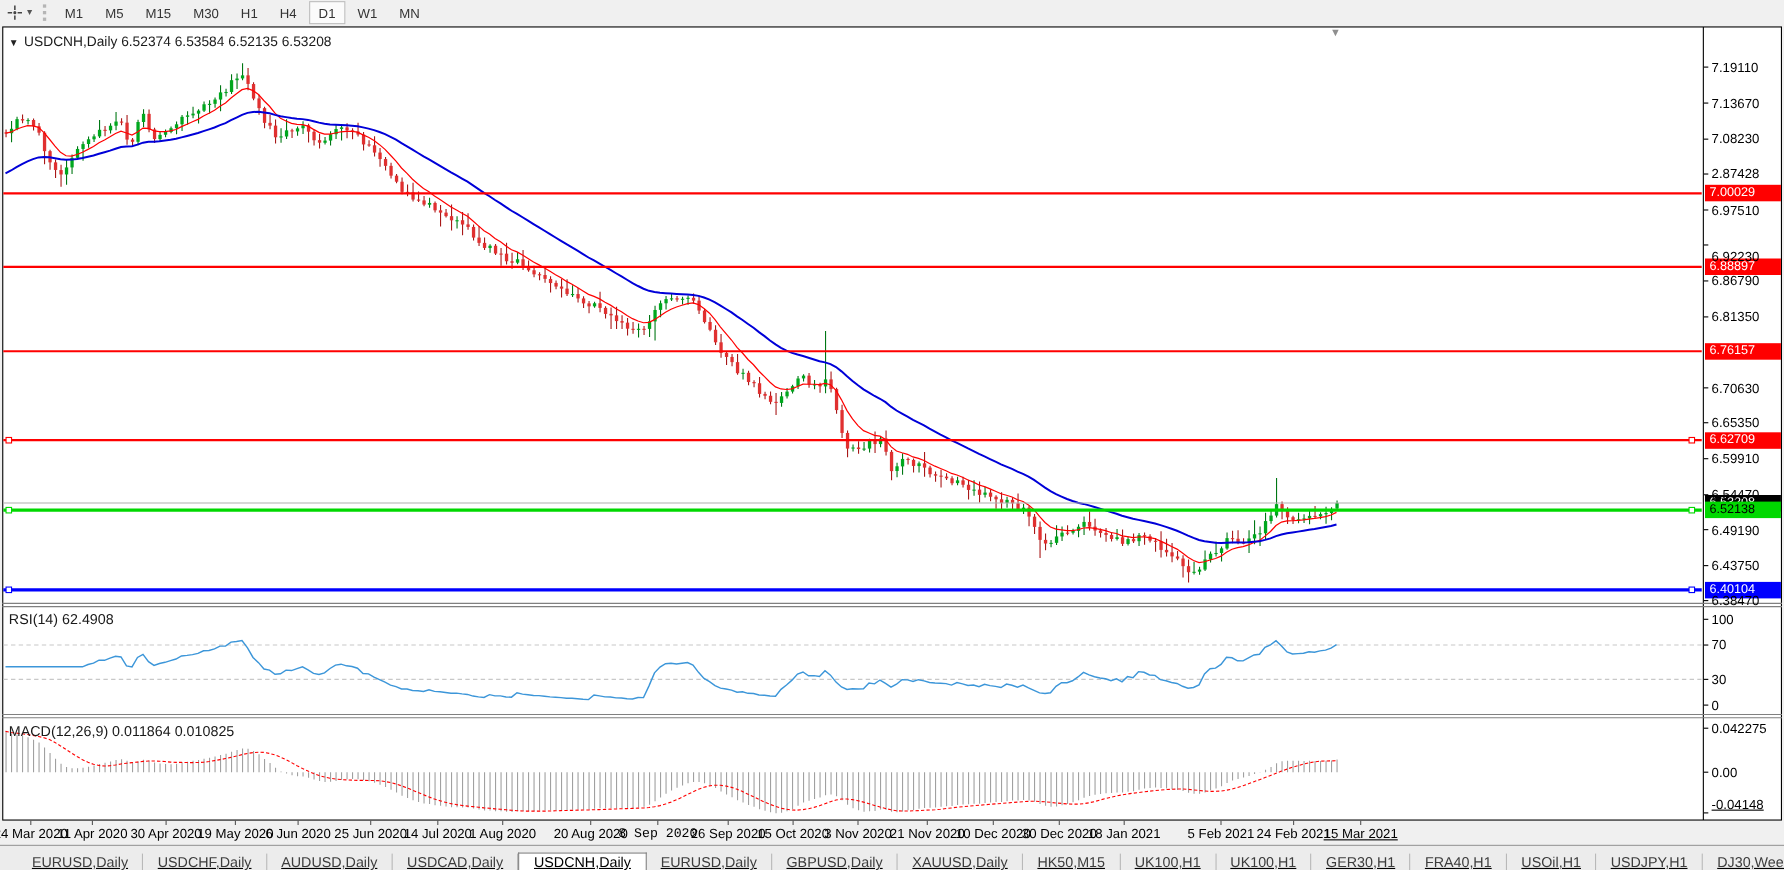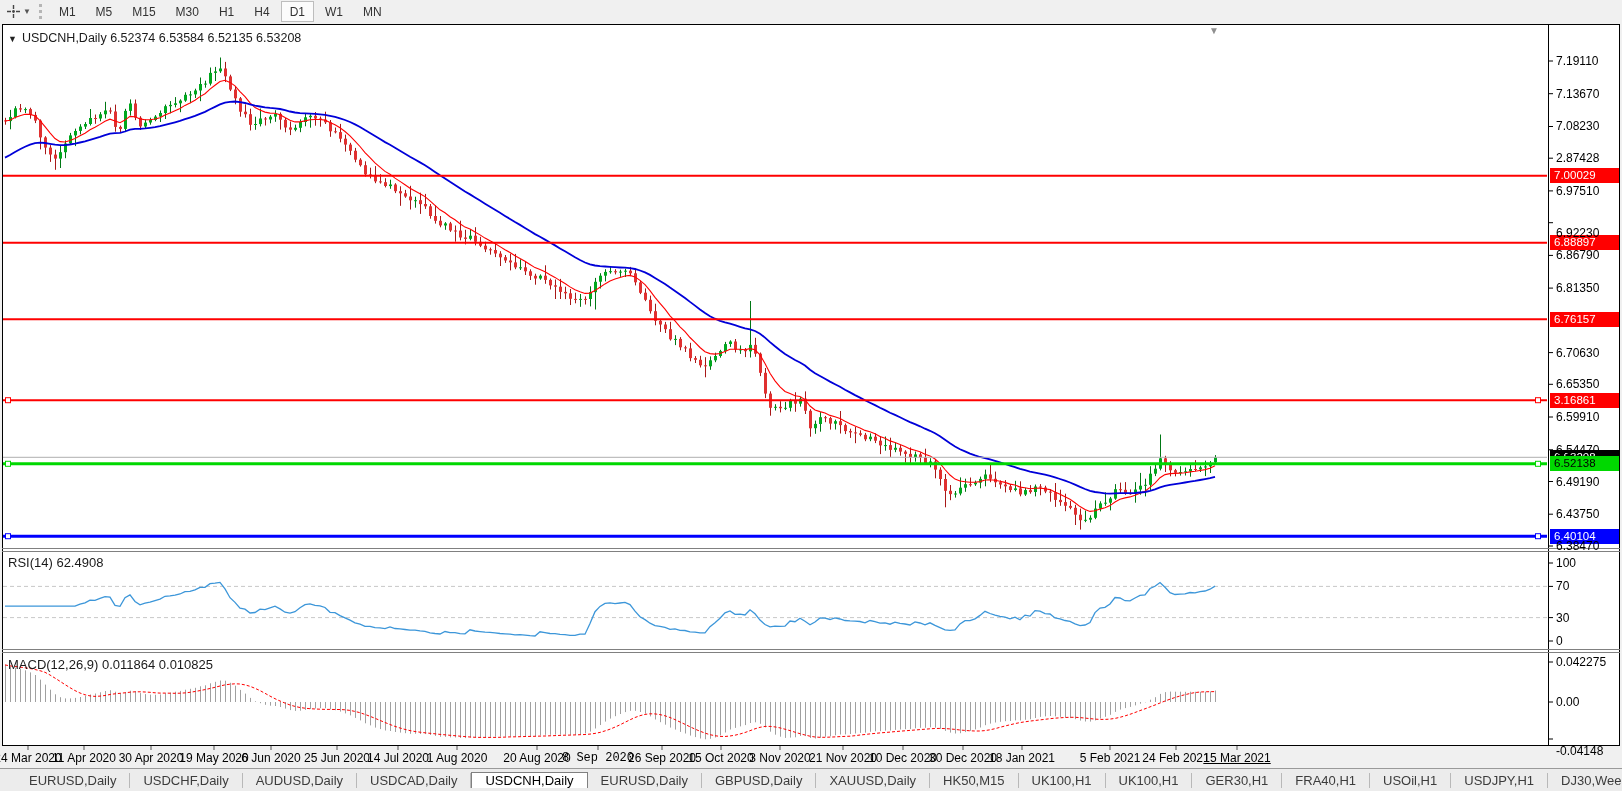--- a/index.html
+++ b/index.html
@@ -21,21 +21,21 @@
   .chart-title{position:absolute;left:8px;top:31px;font-size:12.5px;color:#1a1a1a;white-space:pre;}
   .tri{font-size:9px;color:#222;margin-right:5px;}
   .ind-label{position:absolute;font-size:13px;color:#1a1a1a;white-space:pre;}
   .ytick{position:absolute;left:1556px;height:14px;line-height:14px;font-size:12px;color:#000;}
   .badge{position:absolute;left:1550px;width:69px;height:15px;line-height:15px;
          font-size:11.5px;padding-left:4px;box-sizing:border-box;}
   .date-label{position:absolute;top:751px;transform:translateX(-50%);font-size:12px;color:#000;white-space:nowrap;}
   .shift-marker{position:absolute;left:1209px;top:25px;font-size:10px;color:#8f8f8f;}
   
   #tabbar{position:absolute;left:0;top:768px;width:1622px;height:23px;background:#ececec;
-          border-top:1px solid #9a9a9a;display:flex;align-items:center;box-sizing:border-box;padding-left:16px;}
+          border-top:1px solid #9a9a9a;display:flex;align-items:flex-end;box-sizing:border-box;padding-left:16px;text-decoration:underline;}
   .tab{font-size:13px;color:#3c3c3c;padding:0 13px;display:flex;align-items:center;
        border-right:1px solid #b8b8b8;cursor:default;white-space:nowrap;}
   .tab.active{background:#ffffff;color:#000;border:1px solid #808080;border-bottom:none;margin-top:-1px;}
 </style>
 </head>
 <body>
 
 <div id="root">
 
   <div id="toolbar">
@@ -879,21 +879,21 @@
 
   <div id="labels">
     <div class="chart-title"><span class="tri">▼</span><span>USDCNH,Daily</span><span> </span><span>6.52374 6.53584 6.52135 6.53208</span></div>
     <div class="ind-label" style="left:8px;top:555px;">RSI(14) 62.4908</div>
     <div class="ind-label" style="left:8px;top:657px;">MACD(12,26,9) 0.011864 0.010825</div>
     <div class="shift-marker">▼</div>
     <div id="dyn-labels">
         <div class="badge" style="top: 168.273px; background: rgb(255, 0, 0); color: rgb(255, 255, 255);">7.00029</div>
         <div class="badge" style="top: 235.219px; background: rgb(255, 0, 0); color: rgb(255, 255, 255);">6.88897</div>
         <div class="badge" style="top: 311.835px; background: rgb(255, 0, 0); color: rgb(255, 255, 255);">6.76157</div>
-        <div class="badge" style="top: 392.709px; background: rgb(255, 0, 0); color: rgb(255, 255, 255);">3.16861</div>
+        <div class="badge" style="top: 392.709px; background: rgb(255, 0, 0); color: rgb(255, 255, 255);">6.62709</div>
         <div class="badge" style="top: 449.846px; background: rgb(0, 0, 0); color: rgb(255, 255, 255);">6.53208</div>
         <div class="badge" style="top: 456.281px; background: rgb(0, 216, 0); color: rgb(0, 0, 0);">6.52138</div>
         <div class="badge" style="top: 528.651px; background: rgb(0, 0, 255); color: rgb(255, 255, 255);">6.40104</div>
         <div class="ytick" style="top: 54.0228px;">7.19110</div>
         <div class="ytick" style="top: 86.738px;">7.13670</div>
         <div class="ytick" style="top: 119.453px;">7.08230</div>
         <div class="ytick" style="top: 151.206px;">2.87428</div>
         <div class="ytick" style="top: 183.921px;">6.97510</div>
         <div class="ytick" style="top: 226px;">6.92230</div>
         <div class="ytick" style="top: 248.39px;">6.86790</div>
@@ -904,21 +904,21 @@
         <div class="ytick" style="top: 442.756px;">6.54470</div>
         <div class="ytick" style="top: 474.509px;">6.49190</div>
         <div class="ytick" style="top: 507.225px;">6.43750</div>
         <div class="ytick" style="top: 538.978px;">6.38470</div>
         <div class="ytick" style="top: 556px;">100</div>
         <div class="ytick" style="top: 579.4px;">70</div>
         <div class="ytick" style="top: 610.6px;">30</div>
         <div class="ytick" style="top: 634px;">0</div>
         <div class="ytick" style="top: 655.008px;">0.042275</div>
         <div class="ytick" style="top: 695px;">0.00</div>
-        <div class="ytick" style="top: 744px;">-0.04148</div>
+        <div class="ytick" style="top: 724px; text-decoration: underline;">-0.04148</div>
         <div class="date-label" style="left: 28px;">24 Mar 2020</div>
         <div class="date-label" style="left: 84px;">11 Apr 2020</div>
         <div class="date-label" style="left: 151px;">30 Apr 2020</div>
         <div class="date-label" style="left: 214px;">19 May 2020</div>
         <div class="date-label" style="left: 271px;">6 Jun 2020</div>
         <div class="date-label" style="left: 337px;">25 Jun 2020</div>
         <div class="date-label" style="left: 398px;">14 Jul 2020</div>
         <div class="date-label" style="left: 457px;">1 Aug 2020</div>
         <div class="date-label" style="left: 537px;">20 Aug 2020</div>
         <div class="date-label" style="left: 598px; font-family: Liberation Mono, monospace;">8 Sep 2020</div>

